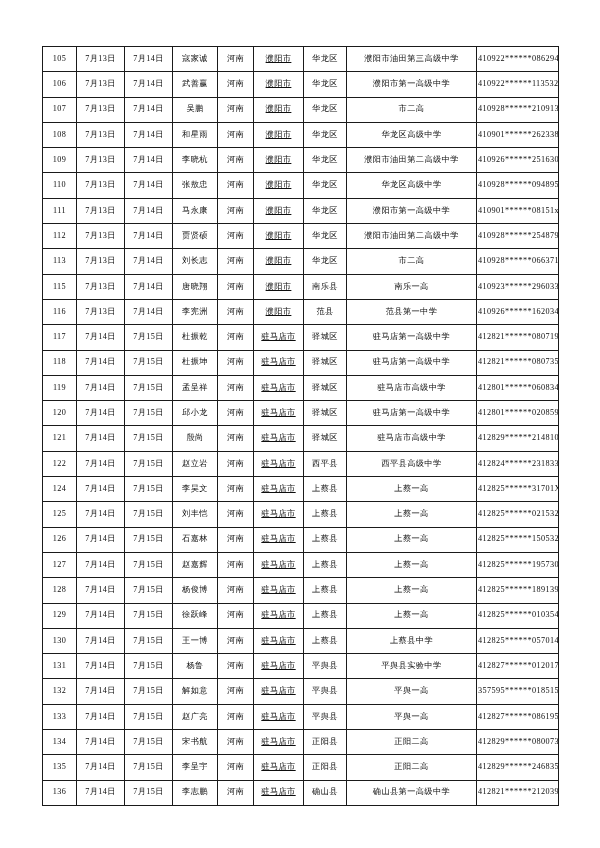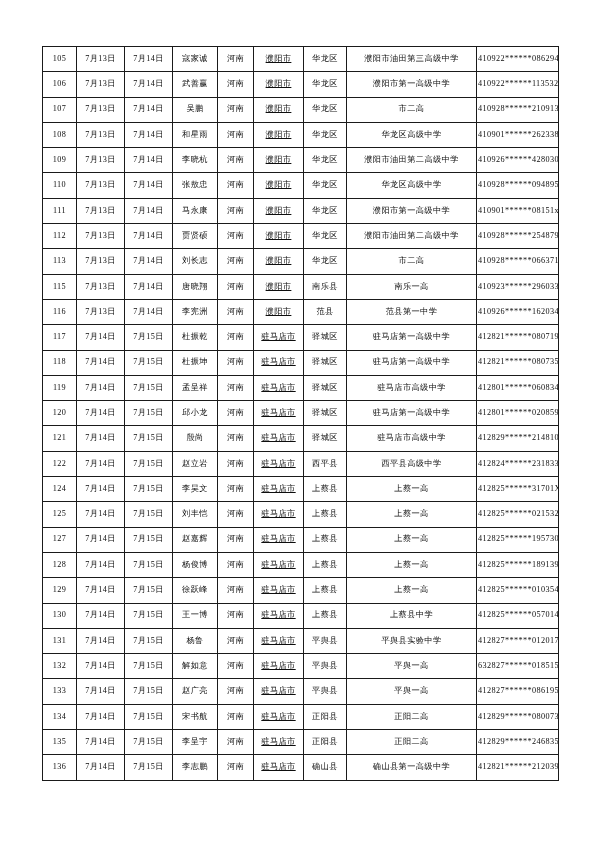--- a/index.html
+++ b/index.html
@@ -129,21 +129,21 @@
           </tr>
           <tr>
             <td class="idx">109</td>
             <td class="date">7月13日</td>
             <td class="date">7月14日</td>
             <td class="name">李晓杭</td>
             <td class="prov">河南</td>
             <td class="city">濮阳市</td>
             <td class="dist">华龙区</td>
             <td class="school">濮阳市油田第二高级中学</td>
-            <td class="idnum">410926******428030</td>
+            <td class="idnum">410926******251630</td>
           </tr>
           <tr>
             <td class="idx">110</td>
             <td class="date">7月13日</td>
             <td class="date">7月14日</td>
             <td class="name">张敖忠</td>
             <td class="prov">河南</td>
             <td class="city">濮阳市</td>
             <td class="dist">华龙区</td>
             <td class="school">华龙区高级中学</td>
@@ -286,20 +286,31 @@
             <td class="date">7月14日</td>
             <td class="date">7月15日</td>
             <td class="name">刘丰恺</td>
             <td class="prov">河南</td>
             <td class="city">驻马店市</td>
             <td class="dist">上蔡县</td>
             <td class="school">上蔡一高</td>
             <td class="idnum">412825******021532</td>
           </tr>
           <tr>
+            <td class="idx">126</td>
+            <td class="date">7月14日</td>
+            <td class="date">7月15日</td>
+            <td class="name">石嘉林</td>
+            <td class="prov">河南</td>
+            <td class="city">驻马店市</td>
+            <td class="dist">上蔡县</td>
+            <td class="school">上蔡一高</td>
+            <td class="idnum">412825******150532</td>
+          </tr>
+          <tr>
             <td class="idx">127</td>
             <td class="date">7月14日</td>
             <td class="date">7月15日</td>
             <td class="name">赵嘉辉</td>
             <td class="prov">河南</td>
             <td class="city">驻马店市</td>
             <td class="dist">上蔡县</td>
             <td class="school">上蔡一高</td>
             <td class="idnum">412825******195730</td>
           </tr>
@@ -349,21 +360,21 @@
           </tr>
           <tr>
             <td class="idx">132</td>
             <td class="date">7月14日</td>
             <td class="date">7月15日</td>
             <td class="name">解如意</td>
             <td class="prov">河南</td>
             <td class="city">驻马店市</td>
             <td class="dist">平舆县</td>
             <td class="school">平舆一高</td>
-            <td class="idnum">632827******018515</td>
+            <td class="idnum">357595******018515</td>
           </tr>
           <tr>
             <td class="idx">133</td>
             <td class="date">7月14日</td>
             <td class="date">7月15日</td>
             <td class="name">赵广亮</td>
             <td class="prov">河南</td>
             <td class="city">驻马店市</td>
             <td class="dist">平舆县</td>
             <td class="school">平舆一高</td>

